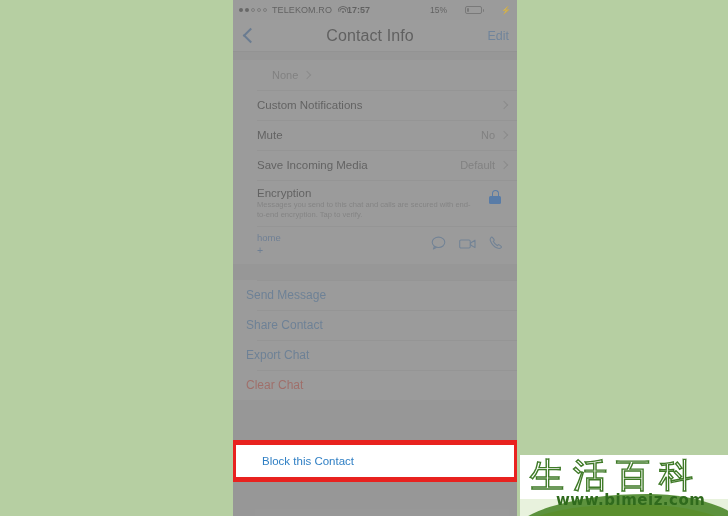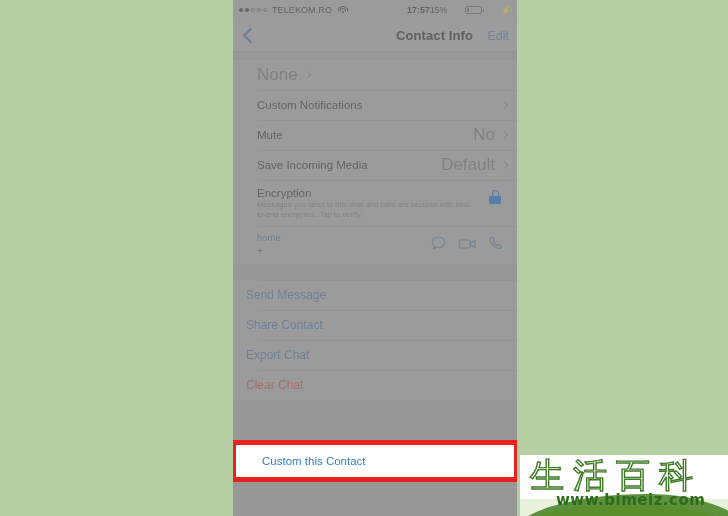--- a/index.html
+++ b/index.html
@@ -55,21 +55,21 @@
   .dot.hollow { background: transparent; border: 1px solid #6d6d6d; box-sizing: border-box; }
   .carrier { margin-left: 3px; font-size: 9px; letter-spacing: .1px; color:#3e3e3e; }
   .wifi { margin-left: 4px; width: 9px; height: 8px; position: relative; display:inline-block; }
   .wifi i {
     position: absolute; border: 1.1px solid #4a4a4a; border-bottom: none;
     border-radius: 50% 50% 0 0 / 100% 100% 0 0; left: 50%; transform: translateX(-50%);
   }
   .wifi i:nth-child(1){ width: 9px; height: 4.5px; top: 0; }
   .wifi i:nth-child(2){ width: 5.5px; height: 3px; top: 2px; }
   .wifi i:nth-child(3){ width: 2px; height: 2px; top: 4.5px; border-radius:50%; background:#4a4a4a;border:none;}
-  .sb-center { flex: 1 1 auto; text-align: right; font-size: 9px; font-weight: bold; color:#3e3e3e;}
+  .sb-center { flex: 1 1 auto; text-align: left; font-size: 9px; font-weight: bold; color:#3e3e3e;}
   .sb-right { display: flex; align-items: center; gap: 18px; flex: 0 0 auto; }
   .batt-pct { font-size: 8.5px; color:#3e3e3e;}
   .batt {
     width: 17px; height: 8px; border: 1px solid #6a6a6a; border-radius: 2px;
     position: relative; box-sizing: border-box; background: transparent;
   }
   .batt::after {
     content:''; position:absolute; right:-3px; top:2px; width:1.5px;height:3px;
     background:#6a6a6a; border-radius:0 1px 1px 0;
   }
@@ -92,21 +92,21 @@
     height: 100%;
   }
   .chev-left {
     width: 9px; height: 9px;
     border-left: 2px solid #4f6f96;
     border-bottom: 2px solid #4f6f96;
     transform: rotate(45deg);
     display: block;
   }
   #navtitle {
-    flex: 1; text-align: right; font-size: 13px; font-weight: bold;
+    flex: 1; text-align: center; font-size: 16px; font-weight: normal;
     color: #3c3c3c; letter-spacing: .1px;
   }
   #editbtn {
     width: 44px; text-align: right; padding-right: 8px;
     font-size: 12.5px; color: #5a7fa8; box-sizing: border-box;
   }
 
   
   #content {
     position: absolute;
@@ -127,21 +127,21 @@
     box-sizing: border-box;
     font-size: 11.5px;
     color: #3f3f3f;
   }
   .row + .row::before {
     content:'';
     position:absolute; left:24px; right:0; top:0; height:1px;
     background:#9e9e9e;
   }
   .row .label { flex: 1; }
-  .row .value { color:#787878; font-size:17px; margin-right:6px;}
+  .row .value { color:#787878; font-size:11px; margin-right:6px;margin-left:15px;}
   .chev-right {
     width: 5px; height: 5px;
     border-top: 1.3px solid #8a8a8a;
     border-right: 1.3px solid #8a8a8a;
     transform: rotate(45deg);
     flex: 0 0 auto;
   }
 
   
   .enc-row {
@@ -392,21 +392,21 @@
       </div>
     </div>
 
     <div class="gap" style="height:380px"></div>
   </div>
 
   <div id="dim"></div>
 
   <div id="block-wrap">
     <div id="block-row">
-      <span>Custom this Contact</span>
+      <span>Block this Contact</span>
     </div>
   </div>
 
 </div>
 
 <div id="watermark">
   <div id="wm-band"></div>
   <div id="wm-curve2"></div>
   <div id="wm-curve"></div>
   <div id="wm-cn">生活百科</div>

